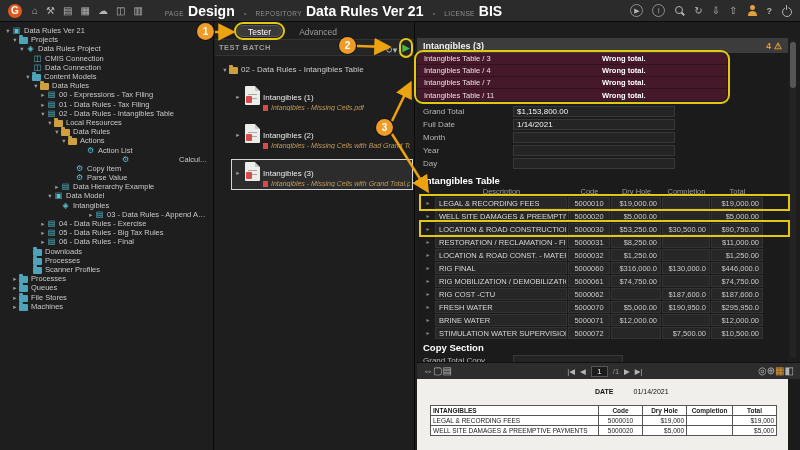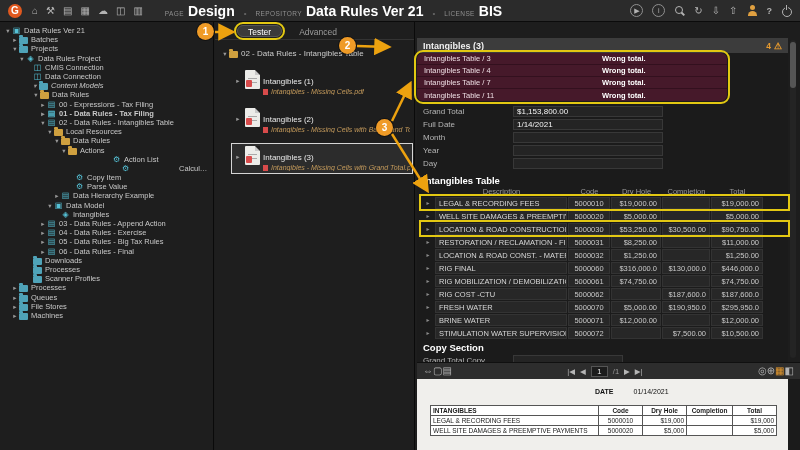--- a/index.html
+++ b/index.html
@@ -103,21 +103,21 @@
   .warn-icon::before{content:"⚠";color:#e89b2e;font-size:9px}
   .issues{width:310px;background:#46192a;outline:2px solid #e3c812}
   .issue-row{display:flex;align-items:center;height:12px;padding:0 7px;border-bottom:1px solid #33101e;
              font-size:7.5px;color:#eddde3}
   .issue-row:last-child{border-bottom:none}
   .issue-path{flex:0 0 178px;overflow:hidden;white-space:nowrap}
   .issue-msg{font-weight:bold;color:#fff;white-space:nowrap}
   .fields{padding:4px 0 2px}
   .field-row{display:flex;align-items:center;height:13px;padding-left:6px;font-size:8px}
   .field-label{flex:0 0 90px;color:#b5b5b5}
-  .field-input{width:150px;height:11px;background:#242424;border:1px solid #383838;color:#f2f2f2;
+  .field-input{width:162px;height:11px;background:#242424;border:1px solid #383838;color:#f2f2f2;
                font-size:8px;line-height:9px;padding:0 3px;white-space:nowrap;overflow:hidden}
   .section-title{height:14px;padding:3px 0 0 6px;font-size:9.5px;font-weight:bold;color:#fff}
   .rtable{padding-left:4px}
   .thead{display:flex;height:10px;font-size:7.5px;color:#9a9a9a;align-items:center}
   .h-b{width:14px}.h-desc{width:133px;text-align:center}.h-code{width:43px;text-align:center}
   .h-dry{width:51px;text-align:center}.h-comp{width:49px;text-align:center}.h-total{width:53px;text-align:center}
   .trowR{display:flex;align-items:center;height:13px}
   .bullet{width:14px;text-align:center;color:#8a8a8a;font-size:6px}
   .bullet::before{content:"▸"}
   .cell{height:12px;line-height:11px;background:#272727;border:1px solid #333;margin-right:1px;
@@ -216,25 +216,20 @@
   </header>
 
   <nav class="navtree" data-name="resource-tree" data-interactable="false">
     <div>
       <div class="trow" data-name="tree-item" data-interactable="true" data-exp="open" style="padding-left: 4px;">
         <span class="exp" data-name="expander-icon" data-interactable="true"></span>
         <span class="ti" data-name="tree-item-icon" data-interactable="false" data-icon="db"></span>
         <span class="tlabel" data-name="tree-item-label" data-interactable="false">Data Rules Ver 21</span>
       </div>
 
-      <div class="trow" data-name="tree-item" data-interactable="true" data-exp="closed" style="padding-left: 11px;">
-        <span class="exp" data-name="expander-icon" data-interactable="true"></span>
-        <span class="ti" data-name="tree-item-icon" data-interactable="false" data-icon="folder-cyan"></span>
-        <span class="tlabel" data-name="tree-item-label" data-interactable="false">Batches</span>
-      </div>
 
       <div class="trow" data-name="tree-item" data-interactable="true" data-exp="open" style="padding-left: 11px;">
         <span class="exp" data-name="expander-icon" data-interactable="true"></span>
         <span class="ti" data-name="tree-item-icon" data-interactable="false" data-icon="folder-cyan"></span>
         <span class="tlabel" data-name="tree-item-label" data-interactable="false">Projects</span>
       </div>
 
       <div class="trow" data-name="tree-item" data-interactable="true" data-exp="open" style="padding-left: 18px;">
         <span class="exp" data-name="expander-icon" data-interactable="true"></span>
         <span class="ti" data-name="tree-item-icon" data-interactable="false" data-icon="item"></span>
@@ -246,39 +241,39 @@
         <span class="ti" data-name="tree-item-icon" data-interactable="false" data-icon="plug"></span>
         <span class="tlabel" data-name="tree-item-label" data-interactable="false">CMIS Connection</span>
       </div>
 
       <div class="trow" data-name="tree-item" data-interactable="true" data-exp="leaf" style="padding-left: 25px;">
         <span class="exp" data-name="expander-icon" data-interactable="true"></span>
         <span class="ti" data-name="tree-item-icon" data-interactable="false" data-icon="plug"></span>
         <span class="tlabel" data-name="tree-item-label" data-interactable="false">Data Connection</span>
       </div>
 
-      <div class="trow" data-name="tree-item" data-interactable="true" data-exp="open" style="padding-left: 31px; font-style: italic;">
+      <div class="trow" data-name="tree-item" data-interactable="true" data-exp="open" style="padding-left: 24px;">
         <span class="exp" data-name="expander-icon" data-interactable="true"></span>
         <span class="ti" data-name="tree-item-icon" data-interactable="false" data-icon="folder-cyan"></span>
         <span class="tlabel" data-name="tree-item-label" data-interactable="false">Content Models</span>
       </div>
 
       <div class="trow" data-name="tree-item" data-interactable="true" data-exp="open" style="padding-left: 32px;">
         <span class="exp" data-name="expander-icon" data-interactable="true"></span>
         <span class="ti" data-name="tree-item-icon" data-interactable="false" data-icon="folder-gold"></span>
         <span class="tlabel" data-name="tree-item-label" data-interactable="false">Data Rules</span>
       </div>
 
       <div class="trow" data-name="tree-item" data-interactable="true" data-exp="closed" style="padding-left: 39px;">
         <span class="exp" data-name="expander-icon" data-interactable="true"></span>
         <span class="ti" data-name="tree-item-icon" data-interactable="false" data-icon="doc"></span>
         <span class="tlabel" data-name="tree-item-label" data-interactable="false">00 - Expressions - Tax Filing</span>
       </div>
 
-      <div class="trow" data-name="tree-item" data-interactable="true" data-exp="closed" style="padding-left: 39px; font-weight: bold;">
+      <div class="trow" data-name="tree-item" data-interactable="true" data-exp="closed" style="padding-left: 39px;">
         <span class="exp" data-name="expander-icon" data-interactable="true"></span>
         <span class="ti" data-name="tree-item-icon" data-interactable="false" data-icon="doc"></span>
         <span class="tlabel" data-name="tree-item-label" data-interactable="false">01 - Data Rules - Tax Filing</span>
       </div>
 
       <div class="trow" data-name="tree-item" data-interactable="true" data-exp="open" style="padding-left: 39px;">
         <span class="exp" data-name="expander-icon" data-interactable="true"></span>
         <span class="ti" data-name="tree-item-icon" data-interactable="false" data-icon="doc"></span>
         <span class="tlabel" data-name="tree-item-label" data-interactable="false">02 - Data Rules - Intangibles Table</span>
       </div>
@@ -294,21 +289,21 @@
         <span class="ti" data-name="tree-item-icon" data-interactable="false" data-icon="folder-gold"></span>
         <span class="tlabel" data-name="tree-item-label" data-interactable="false">Data Rules</span>
       </div>
 
       <div class="trow" data-name="tree-item" data-interactable="true" data-exp="open" style="padding-left: 60px;">
         <span class="exp" data-name="expander-icon" data-interactable="true"></span>
         <span class="ti" data-name="tree-item-icon" data-interactable="false" data-icon="folder-gold"></span>
         <span class="tlabel" data-name="tree-item-label" data-interactable="false">Actions</span>
       </div>
 
-      <div class="trow" data-name="tree-item" data-interactable="true" data-exp="leaf" style="padding-left: 104px;">
+      <div class="trow" data-name="tree-item" data-interactable="true" data-exp="leaf" style="padding-left: 78px;">
         <span class="exp" data-name="expander-icon" data-interactable="true"></span>
         <span class="ti" data-name="tree-item-icon" data-interactable="false" data-icon="gear"></span>
         <span class="tlabel" data-name="tree-item-label" data-interactable="false">Action List</span>
       </div>
 
       <div class="trow" data-name="tree-item" data-interactable="true" data-exp="leaf" style="padding-left: 67px; gap: 46px;">
         <span class="exp" data-name="expander-icon" data-interactable="true"></span>
         <span class="ti" data-name="tree-item-icon" data-interactable="false" data-icon="gear"></span>
         <span class="tlabel" data-name="tree-item-label" data-interactable="false">Calculate Value</span>
       </div>
@@ -337,21 +332,21 @@
         <span class="ti" data-name="tree-item-icon" data-interactable="false" data-icon="db"></span>
         <span class="tlabel" data-name="tree-item-label" data-interactable="false">Data Model</span>
       </div>
 
       <div class="trow" data-name="tree-item" data-interactable="true" data-exp="leaf" style="padding-left: 53px;">
         <span class="exp" data-name="expander-icon" data-interactable="true"></span>
         <span class="ti" data-name="tree-item-icon" data-interactable="false" data-icon="item"></span>
         <span class="tlabel" data-name="tree-item-label" data-interactable="false">Intangibles</span>
       </div>
 
-      <div class="trow" data-name="tree-item" data-interactable="true" data-exp="closed" style="padding-left: 39px;">
+      <div class="trow" data-name="tree-item" data-interactable="true" data-exp="closed" style="padding-left: 39px; margin-left: 48px;">
         <span class="exp" data-name="expander-icon" data-interactable="true"></span>
         <span class="ti" data-name="tree-item-icon" data-interactable="false" data-icon="doc"></span>
         <span class="tlabel" data-name="tree-item-label" data-interactable="false">03 - Data Rules - Append Action</span>
       </div>
 
       <div class="trow" data-name="tree-item" data-interactable="true" data-exp="closed" style="padding-left: 39px;">
         <span class="exp" data-name="expander-icon" data-interactable="true"></span>
         <span class="ti" data-name="tree-item-icon" data-interactable="false" data-icon="doc"></span>
         <span class="tlabel" data-name="tree-item-label" data-interactable="false">04 - Data Rules - Exercise</span>
       </div>
@@ -409,20 +404,27 @@
         <span class="ti" data-name="tree-item-icon" data-interactable="false" data-icon="folder-cyan"></span>
         <span class="tlabel" data-name="tree-item-label" data-interactable="false">Machines</span>
       </div>
     </div>
   </nav>
 
   <section class="midpanel" data-name="tester-panel" data-interactable="false">
     <div class="tabs" data-name="tester-tabs" data-interactable="false">
       <div class="tab active ann-box" data-name="tab-tester" data-interactable="true">Tester</div>
       <div class="tab" data-name="tab-advanced" data-interactable="true">Advanced</div>
+    </div>
+    <div class="tbh" data-name="test-batch-header" data-interactable="false">
+      <span class="tbh-title" data-name="test-batch-title" data-interactable="false">TEST BATCH</span>
+      <span class="tbh-icons" data-interactable="false">
+        <span><span class="tb-icon" data-interactable="true" data-name="refresh-icon" data-glyph="↻"></span><span class="tb-icon" data-interactable="true" data-name="filter-icon" data-glyph="▾"></span></span>
+        <span class="tb-icon run-test ann-box" data-name="run-test-icon" data-interactable="true" data-glyph="▶"></span>
+      </span>
     </div>
     <div class="batchtree" data-name="test-batch-tree" data-interactable="false">
       <div class="bfolder" data-name="batch-folder" data-interactable="true" data-exp="open">
         <span class="exp" data-name="expander-icon" data-interactable="true"></span>
         <span class="ti" data-icon="folder-gold" data-name="folder-icon" data-interactable="false"></span>
         <span data-name="batch-folder-label" data-interactable="false">02 - Data Rules - Intangibles Table</span>
       </div>
       <div>
         <div class="bdoc" data-name="batch-document" data-interactable="true">
           <span class="exp" data-name="expander-icon" data-interactable="true">▸</span>

